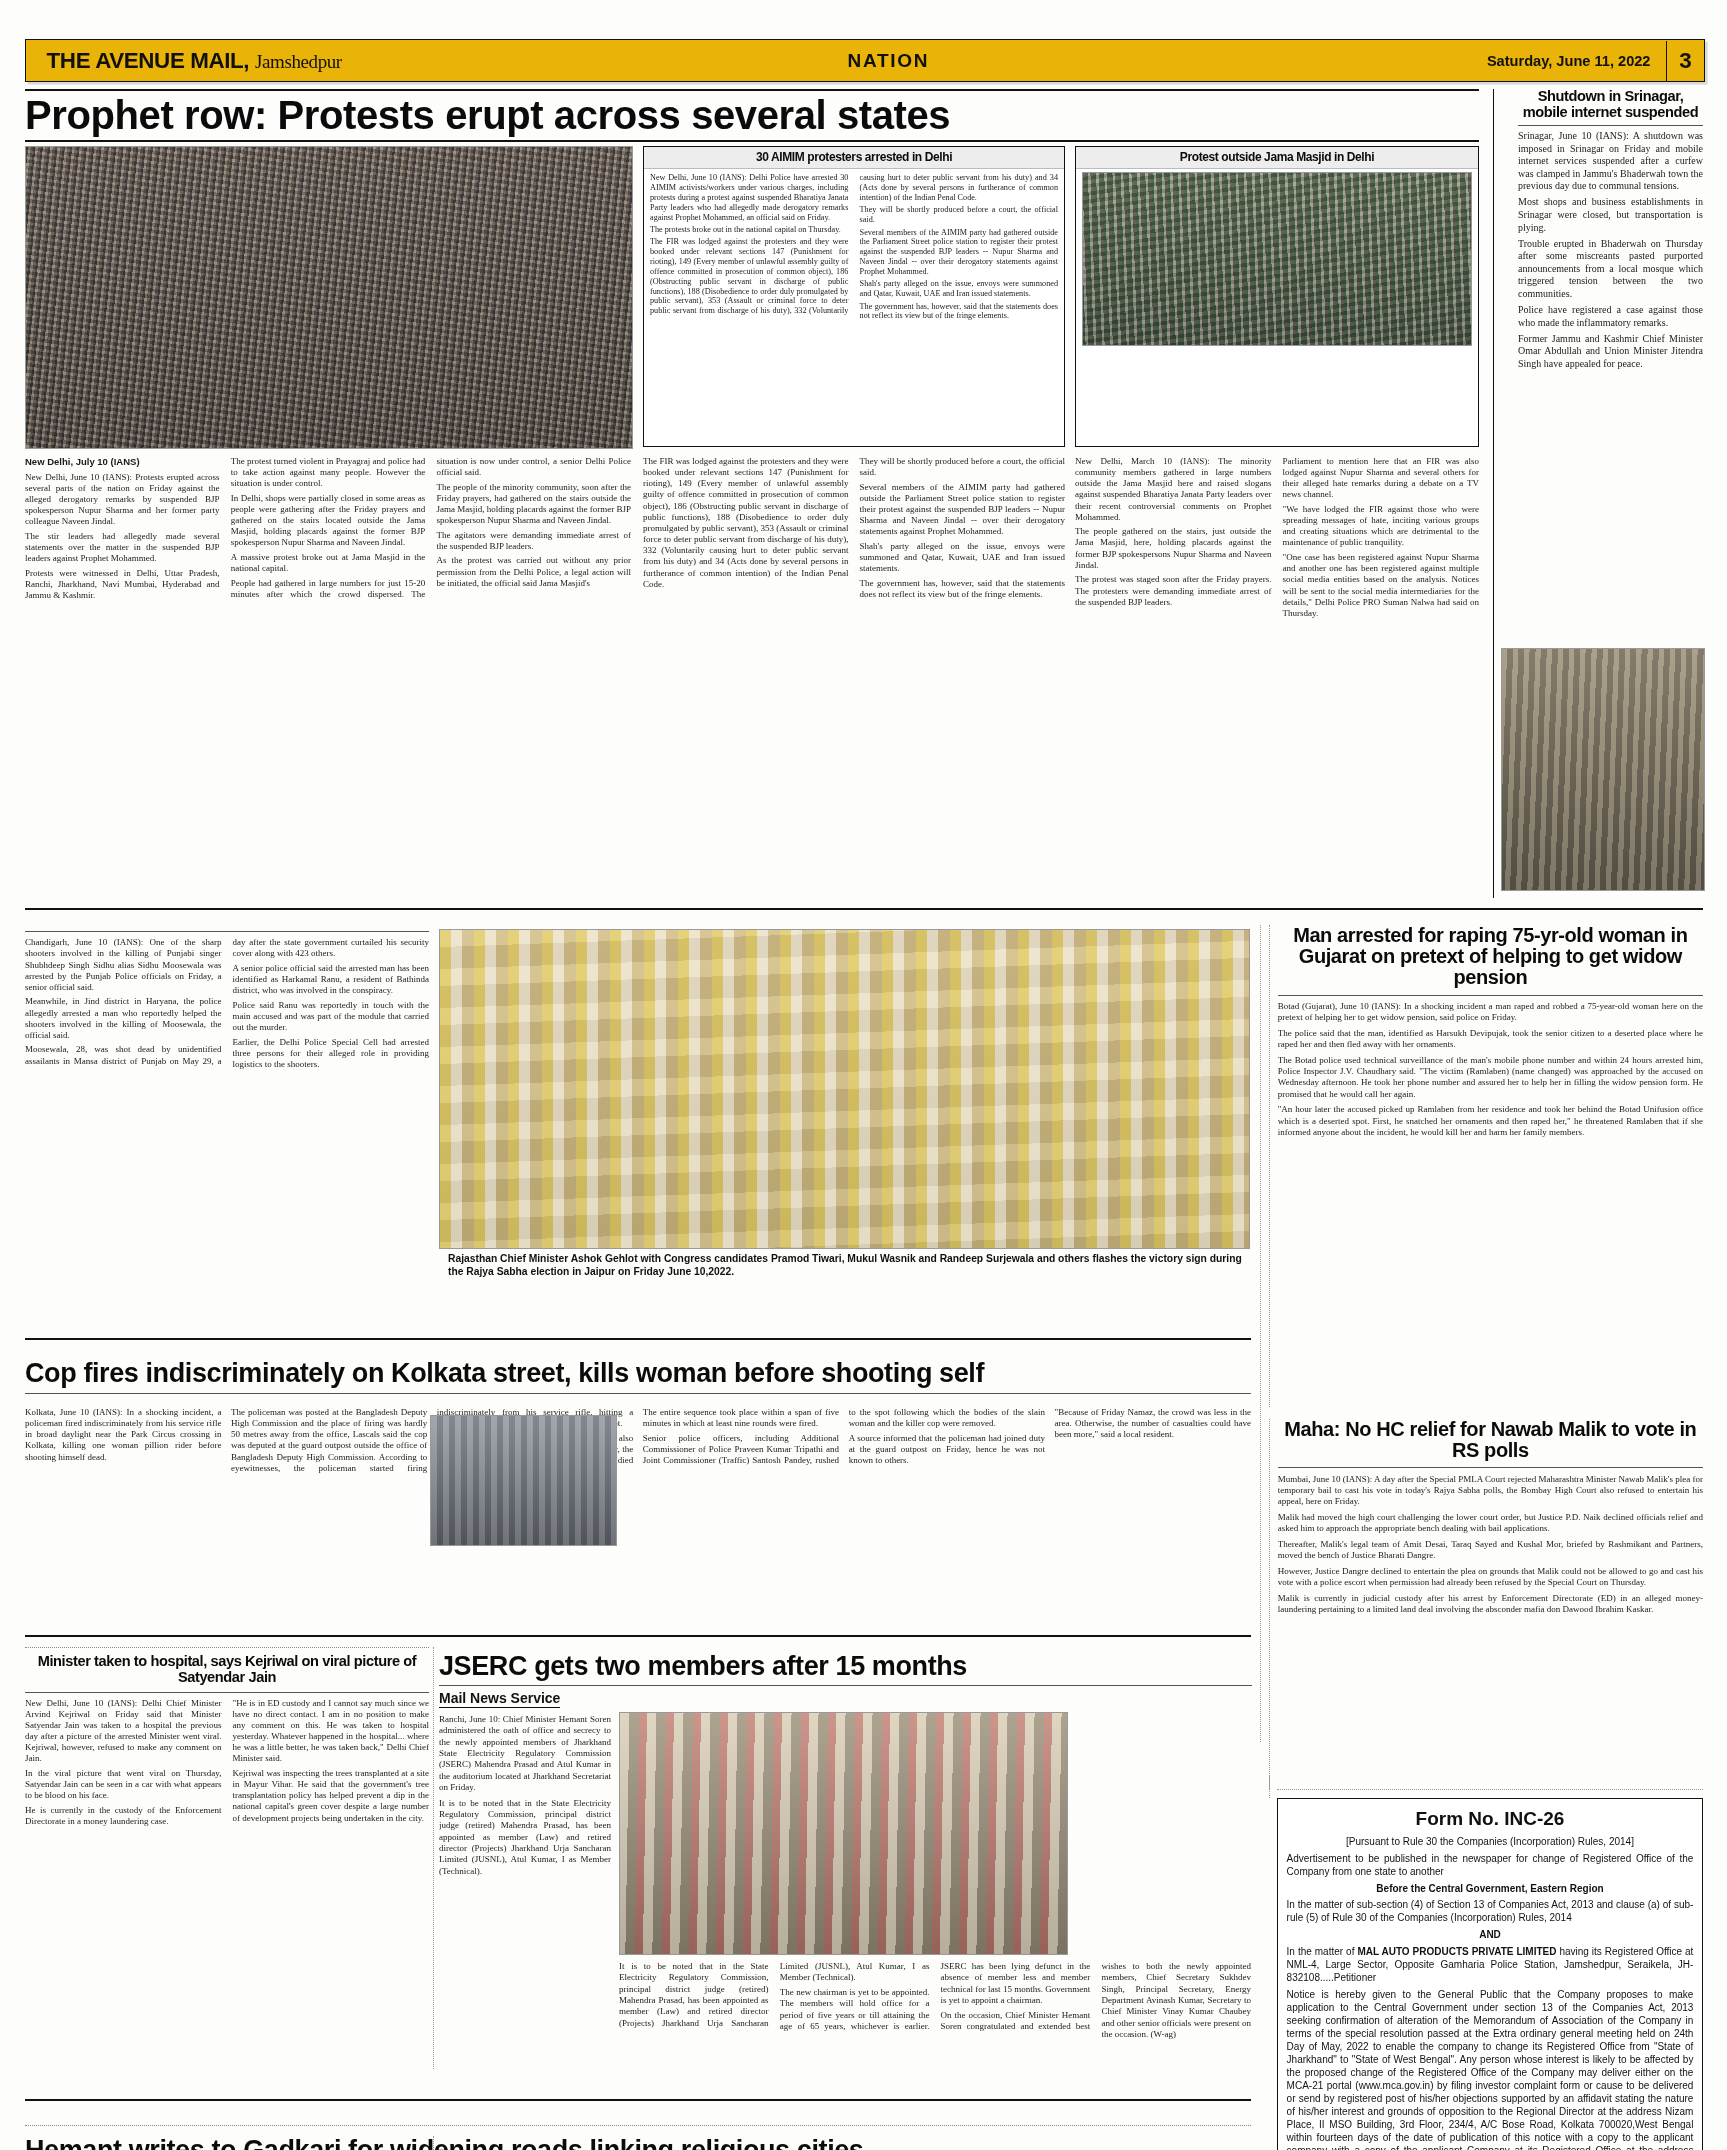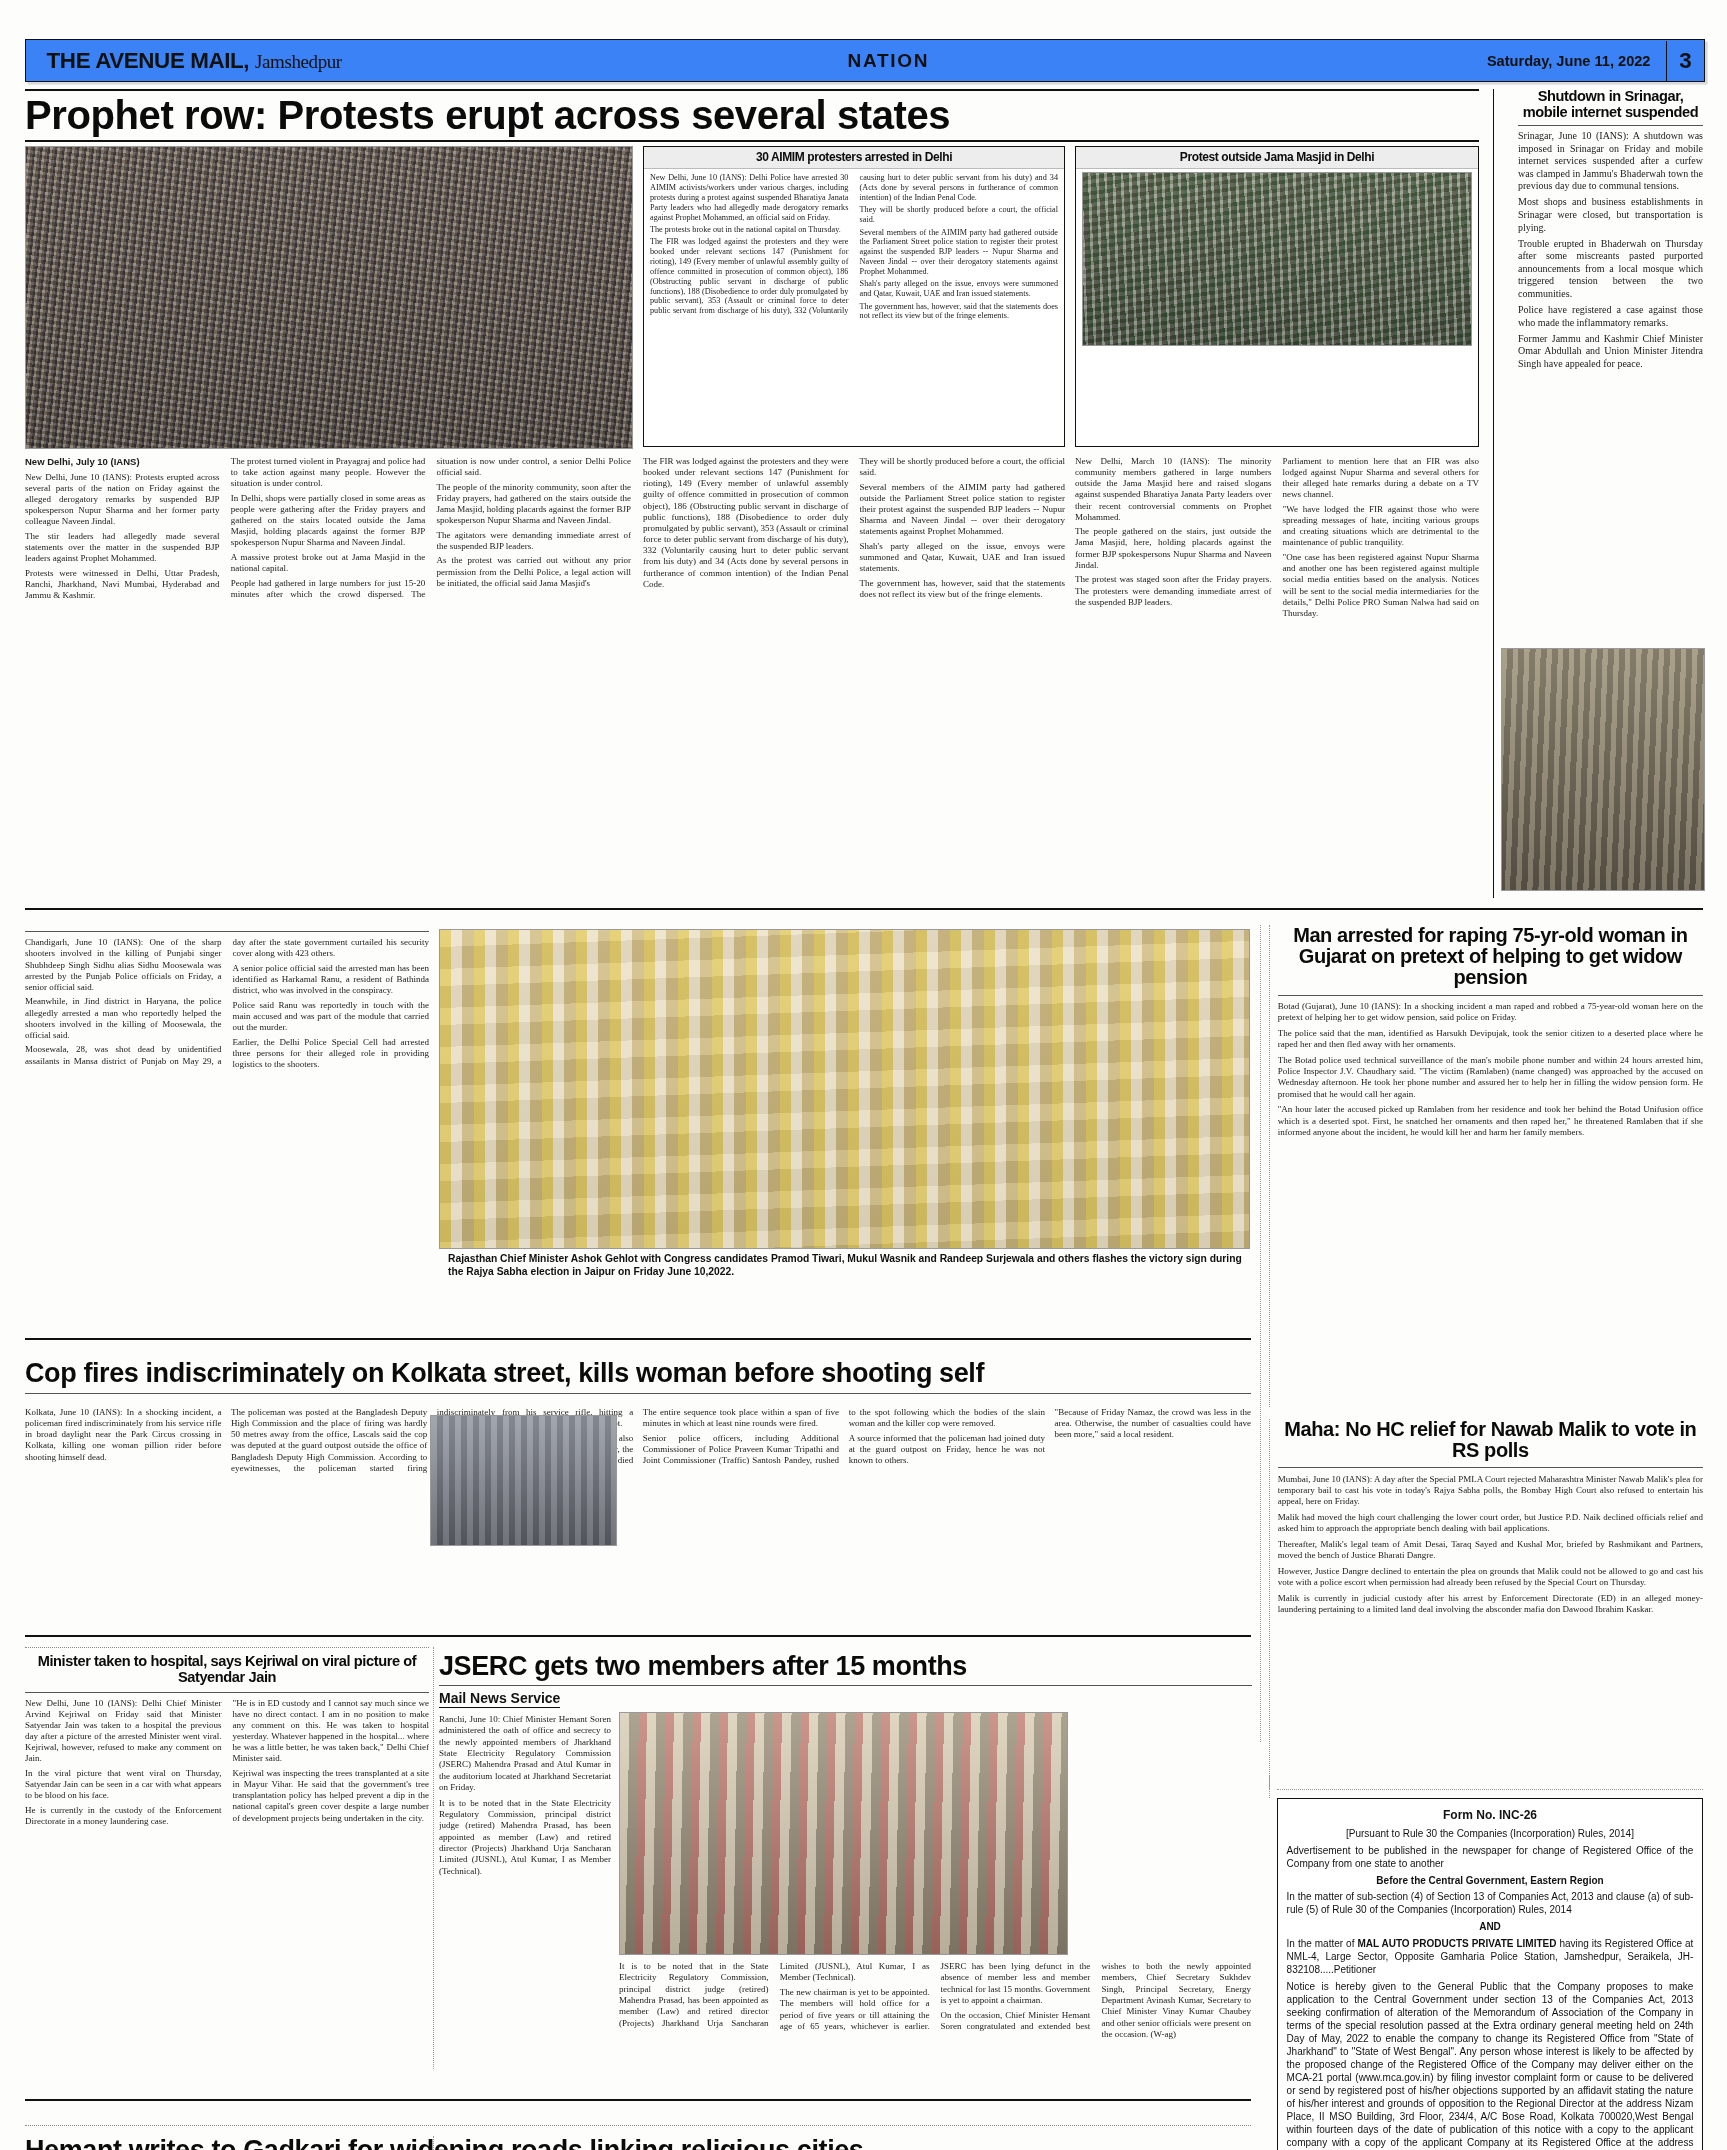--- a/index.html
+++ b/index.html
@@ -11,21 +11,21 @@
   }
   .page{
     width:1727px; height:2743px; position:relative;
     background:#fdfdfb;
     box-sizing:border-box;
     padding:0;
   }
   
   .masthead{
     position:absolute; left:25px; top:39px; width:1678px; height:41px;
-    border:0.9px solid #111; background:#3b82f6;
+    border:0.9px solid #111; background:#eab308;
     box-shadow:2.6px 2.6px 0 #d9d9d9;
     display:flex; align-items:center;
   }
   .mast-left{
     font-family:"Liberation Sans", sans-serif;
     font-weight:bold; font-size:22.4px; letter-spacing:-0.4px;
     padding-left:20.6px; white-space:nowrap;
   }
   .mast-left .city{font-family:"Liberation Serif",serif;font-weight:normal;font-size:19px;font-style:normal;}
   .mast-center{
@@ -114,21 +114,21 @@
   }
   .ph-label{position:absolute;inset:0;}
   
   .boxed{border:0.9px solid #111;background:#fff;}
   .hdr-band{background:#ededed;border-bottom:0.4px solid #bbb;}
   
   .adbox{
     border:1.3px double #111; background:#fff; padding:6.9px 8.6px;
     font-family:"Liberation Sans", sans-serif;
   }
-  .ad-title{font-size:12px;font-weight:bold;text-align:center;margin:1.7px 0 5.2px;}
+  .ad-title{font-size:19px;font-weight:bold;text-align:center;margin:1.7px 0 5.2px;}
   .ad-p{font-size:10px;line-height:1.3;text-align:justify;margin:0 0 3.9px;}
   .ad-c{text-align:center;}
   .ad-b{font-weight:bold;}
   .dotted-sep{border-top:1.3px dotted #999;margin:4.3px 0;}
   .side-rule{position:absolute;top:0;bottom:0;border-left:0.9px dotted #999;}
 </style>
 </head>
 <body>
 
 <div class="page">

